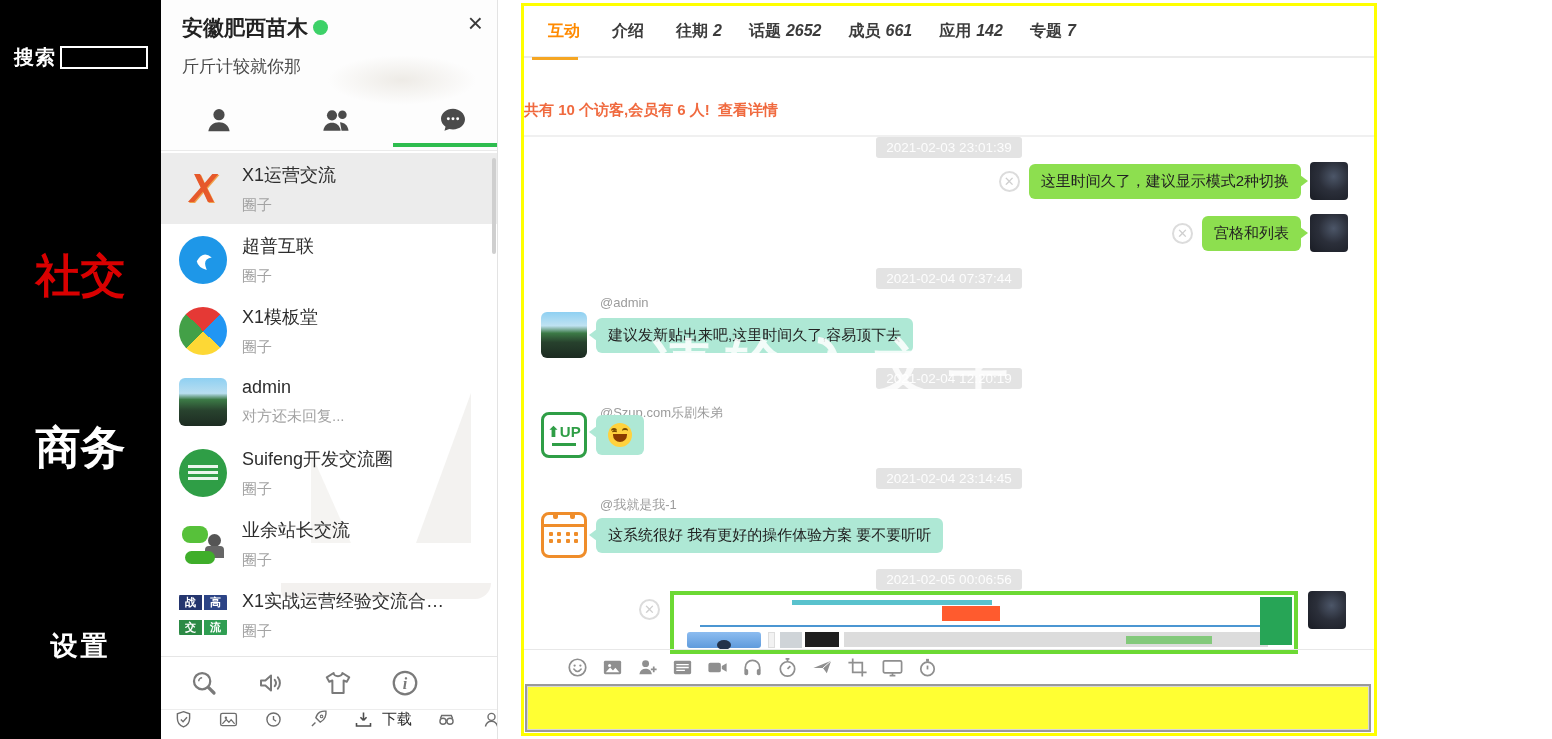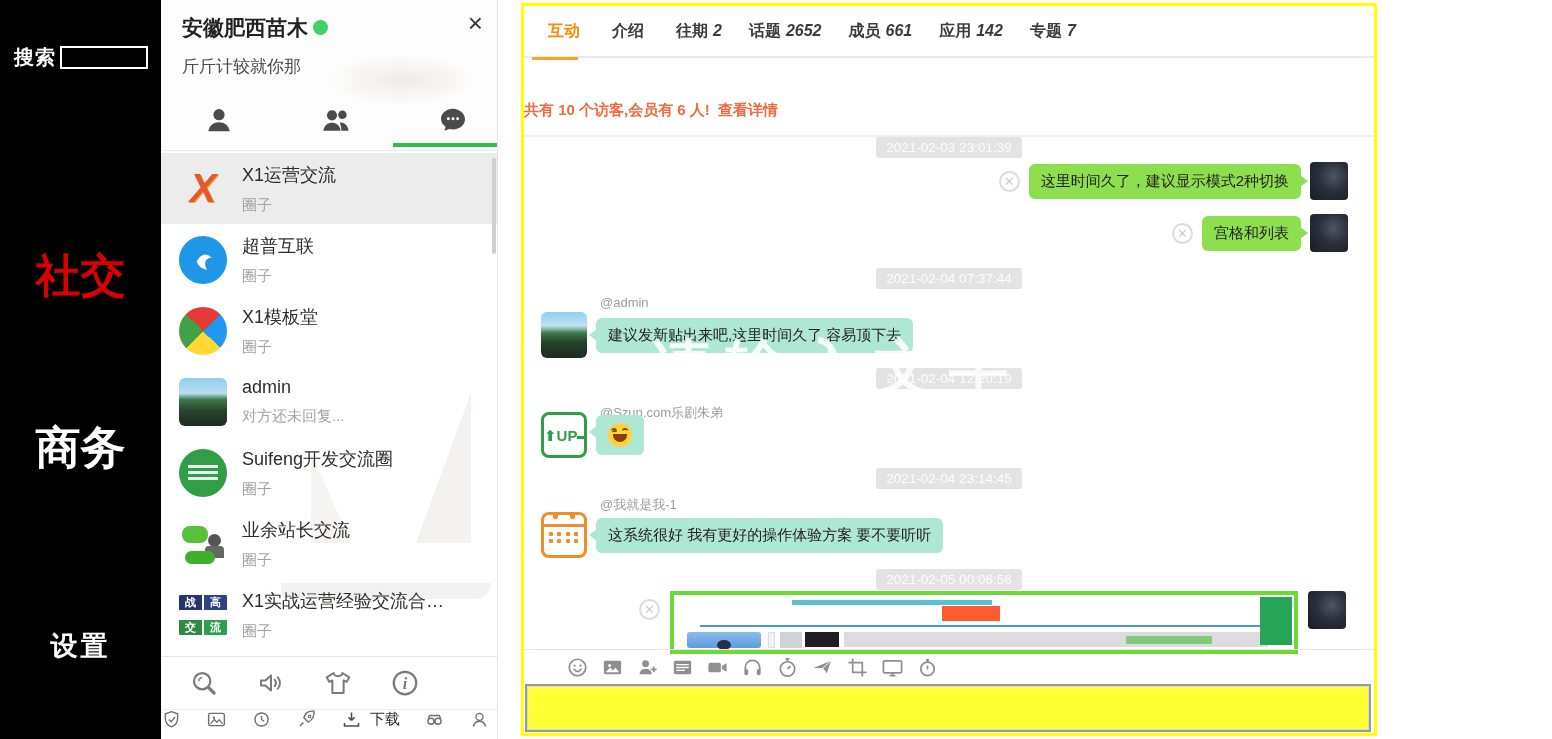--- a/index.html
+++ b/index.html
@@ -53,21 +53,21 @@
   #av6 .fig2{position:absolute;right:3px;top:26px;width:19px;height:12px;background:#666;border-radius:4px 4px 0 0;}
   #av7{display:grid;grid-template-columns:1fr 1fr;grid-template-rows:1fr 1fr;gap:2px;background:#fff;}
   #av7 span{display:flex;align-items:center;justify-content:center;color:#fff;font-size:11px;font-weight:bold;}
   #av7 .c1{background:#24356e;} #av7 .c2{background:#2c4486;} #av7 .c3{background:#2c8a45;} #av7 .c4{background:#2f9e52;}
   #mid-scroll{position:absolute;right:1px;top:158px;width:4px;height:96px;background:#cfcfcf;border-radius:2px;}
   
   #mid-toolbar{position:absolute;left:0;top:656px;width:336px;height:52px;border-top:1px solid #e6e6e6;
     display:flex;align-items:center;justify-content:center;gap:37px;padding-right:50px;box-sizing:border-box;}
   .mtb-icon{width:30px;height:30px;cursor:pointer;}
   #mid-bottombar{position:absolute;left:0;top:709px;width:336px;height:20px;border-top:1px solid #ededed;
-    display:flex;align-items:center;gap:24px;box-sizing:border-box;overflow:hidden;}
+    display:flex;align-items:center;gap:24px;padding-left:12px;box-sizing:border-box;overflow:hidden;}
   .btm-icon{width:21px;height:21px;flex:0 0 21px;cursor:pointer;}
   #download-label{font-size:15px;color:#2d2d2d;margin-left:-16px;cursor:pointer;white-space:nowrap;}
   
   #chatpanel{position:absolute;left:521px;top:3px;width:850px;height:727px;background:#fff;border:3px solid #ffff00;}
   #tabbar{position:absolute;left:0;top:0;width:100%;height:52px;display:flex;align-items:center;gap:27px;
     padding-left:24px;box-sizing:border-box;border-bottom:2px solid #ebebeb;}
   .tab{font-size:16px;font-weight:bold;color:#3c3c3c;cursor:pointer;white-space:nowrap;}
   .tab .num{font-style:italic;margin-left:5px;}
   .tab.active{color:#ff8a00;}
   #tab-underline{position:absolute;left:8px;top:51px;width:46px;height:3px;background:#f5a623;}
@@ -87,21 +87,21 @@
     border-bottom:6px solid transparent;border-left:8px solid #8ddf4f;}
   .bubble.in{background:#aee8d5;}
   .bubble.in::before{content:"";position:absolute;left:-7px;top:11px;border-top:6px solid transparent;
     border-bottom:6px solid transparent;border-right:8px solid #aee8d5;}
   .chat-avatar{width:38px;height:38px;border-radius:4px;flex:0 0 38px;
     background:radial-gradient(circle at 62% 38%,#4c5668 0%,#2b2f3a 45%,#191c24 100%);}
   .uname{position:absolute;left:76px;font-size:13px;color:#9b9b9b;}
   .in-avatar{width:46px;height:46px;border-radius:6px;flex:0 0 46px;overflow:hidden;}
   #avatar-admin{background:linear-gradient(180deg,#8fd0f2 0%,#bfe2f2 30%,#3c7a46 46%,#27412d 66%,#1c2b21 100%);}
   #avatar-up{background:#fff;border:3px solid #2f9e46;border-radius:8px;box-sizing:border-box;
-    display:flex;flex-direction:row;align-items:center;justify-content:center;}
+    display:flex;flex-direction:column;align-items:center;justify-content:center;}
   #avatar-up .uptxt{color:#2f9e46;font-weight:800;font-size:15px;line-height:1;}
   #avatar-up .upbar{width:24px;height:3px;background:#2f9e46;margin-top:4px;}
   #avatar-cal{background:#fff;border:3px solid #ef8d2a;border-radius:8px;box-sizing:border-box;position:relative;}
   #avatar-cal .ring{position:absolute;top:-6px;width:5px;height:10px;background:#ef8d2a;border-radius:2px;}
   #avatar-cal .r1{left:9px;} #avatar-cal .r2{left:26px;}
   #avatar-cal .bar{position:absolute;left:0;top:9px;width:100%;height:3px;background:#ef8d2a;}
   #avatar-cal .dots{position:absolute;left:5px;top:17px;width:30px;display:grid;grid-template-columns:repeat(4,1fr);gap:3px;}
   #avatar-cal .dots i{width:4px;height:4px;background:#ef8d2a;border-radius:1px;}
   .emoji-face{position:relative;display:inline-block;width:24px;height:24px;border-radius:50%;
     background:radial-gradient(circle at 40% 35%,#ffe36a,#f7bねa 90%);background:#ffd23e;vertical-align:middle;}

